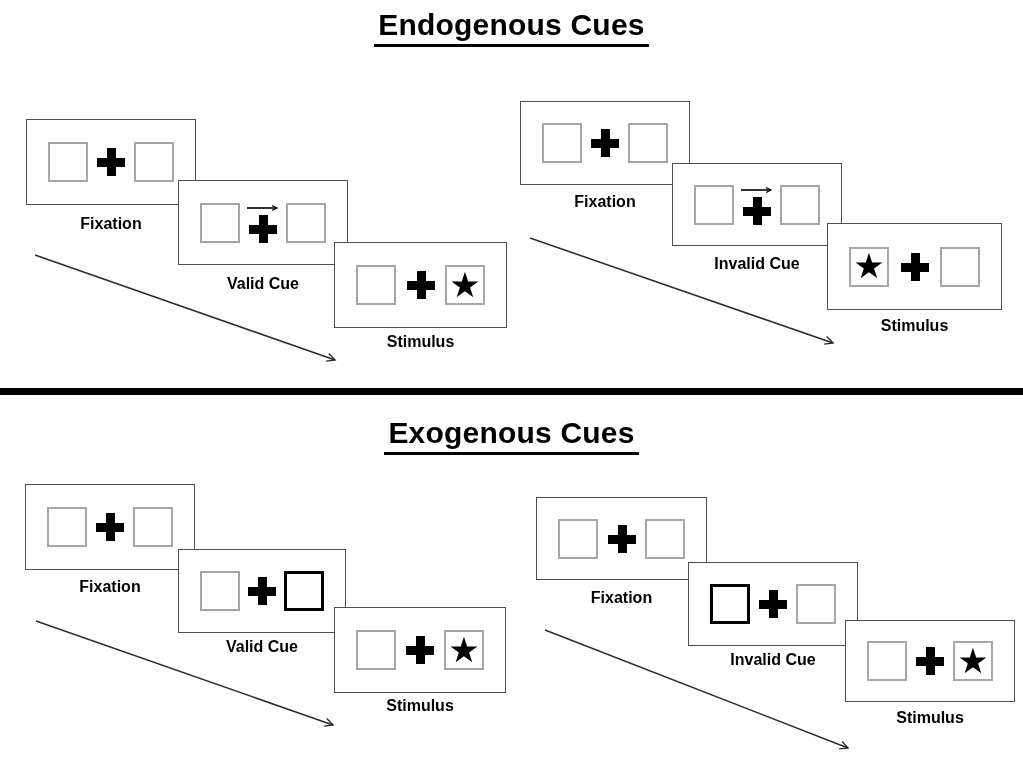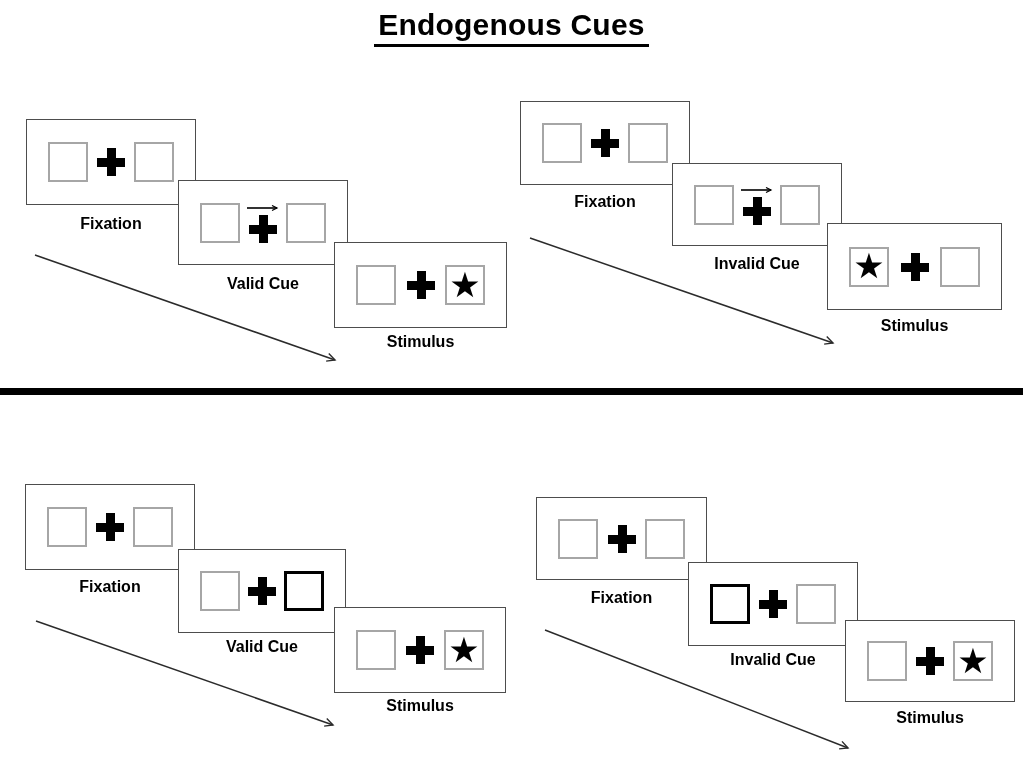--- a/index.html
+++ b/index.html
@@ -148,20 +148,23 @@
     <div class="sq"></div>
   </div>
   <div class="plabel l-ei-stim">Stimulus</div>
 
   <svg class="seq-arrow a-ei" width="320" height="120">
     <line x1="5" y1="5" x2="308" y2="110" stroke="#2b2b2b" stroke-width="1.5" marker-end="url(#ah)"></line>
   </svg>
 
   <div class="divider"></div>
 
+  <div class="section-title t-exo">
+    <span class="u">Exogenous Cues</span>
+  </div>
 
   <div class="panel p-xv-fix">
     <div class="sq"></div>
     <div class="plus"></div>
     <div class="sq"></div>
   </div>
   <div class="plabel l-xv-fix">Fixation</div>
 
   <div class="panel p-xv-cue">
     <div class="sq"></div>

